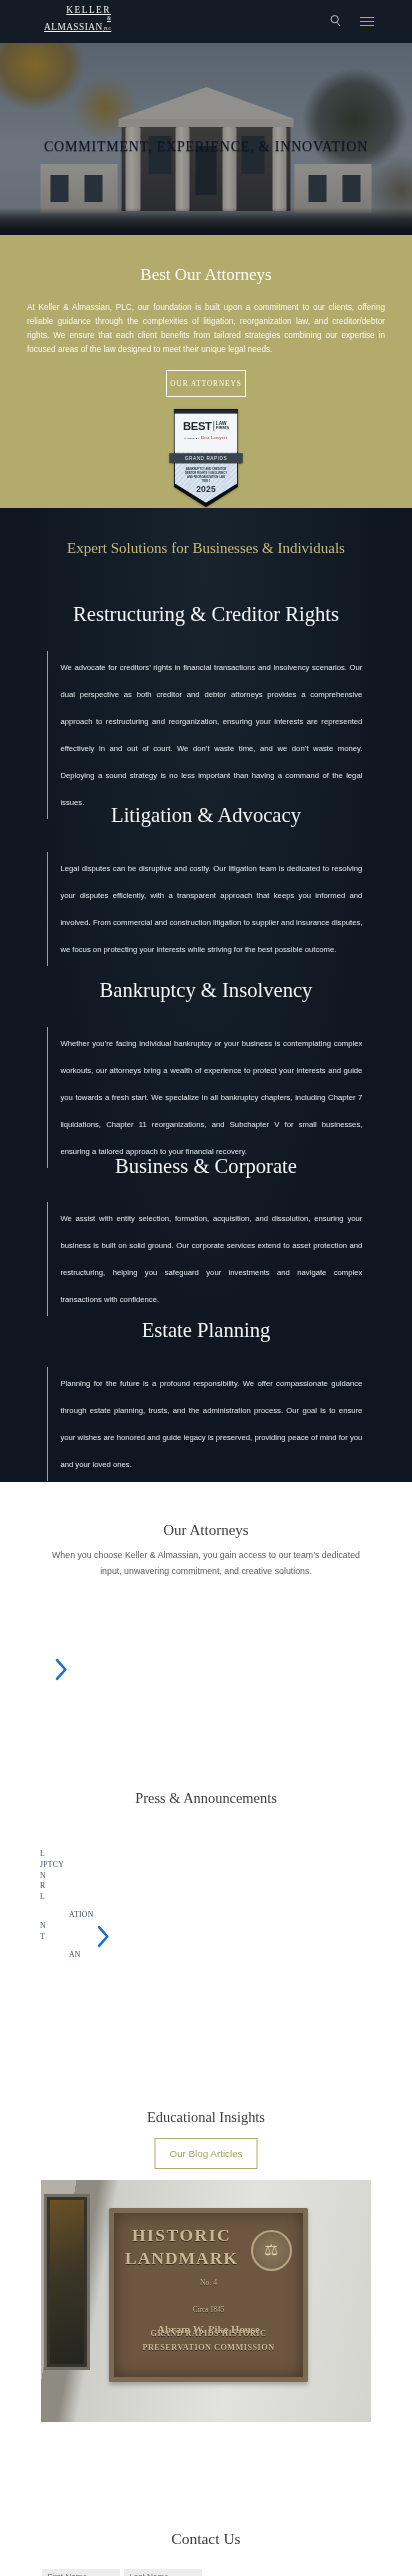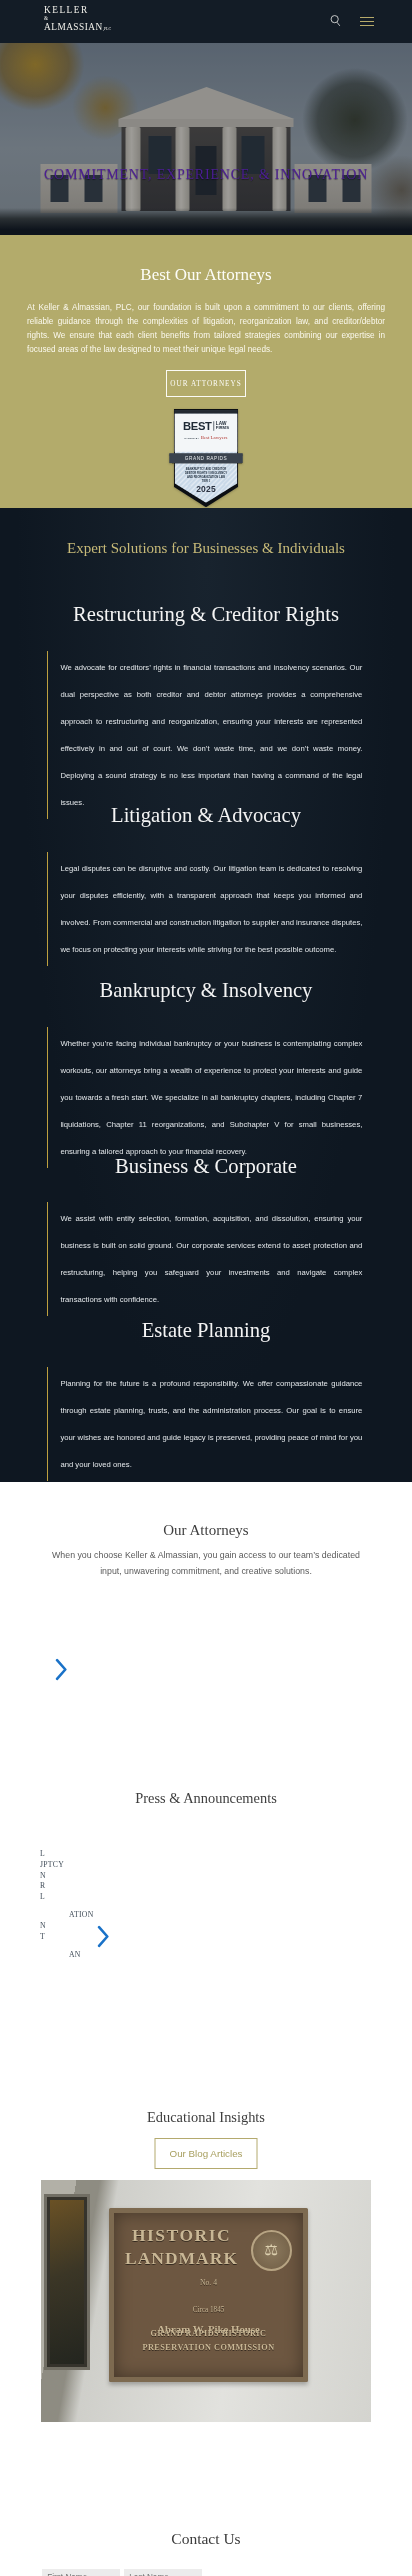--- a/index.html
+++ b/index.html
@@ -4,21 +4,21 @@
 <style>
   html,body{margin:0;padding:0;background:#fff;}
   .page{position:relative;width:412px;font-family:"Liberation Sans",sans-serif;}
   .sec{position:relative;width:412px;overflow:hidden;}
   .abs{position:absolute;}
   .ctr{width:100%;text-align:center;}
   .serif{font-family:"Liberation Serif",serif;font-weight:400;}
 
   
   .sec-header{height:43px;background:#131c26;z-index:5;}
-  .hdr-logo{left:44px;top:5.2px;width:67px;text-align:left;color:#f3f2ec;cursor:pointer;}
+  .hdr-logo{left:44px;top:5.2px;width:67px;text-align:right;color:#f3f2ec;cursor:pointer;text-decoration:underline;}
   .hdr-l1{font-size:9.3px;letter-spacing:1.5px;line-height:10.8px;}
   .hdr-amp{font-size:5.2px;line-height:5.7px;}
   .hdr-l2{font-size:9.3px;letter-spacing:0.5px;line-height:10.8px;}
   .hdr-sfx{font-size:4.1px;letter-spacing:0;}
   .hdr-search{left:329px;top:14.4px;width:13.4px;height:13.4px;cursor:pointer;}
   .hdr-burger{left:360px;top:16.5px;width:14.4px;cursor:pointer;}
   .hdr-burger div{height:1.5px;background:#b6aa6a;margin-bottom:2.6px;}
 
   
   .sec-hero{height:192px;background:#8b9aaa;}
@@ -34,21 +34,21 @@
   .wing-l{left:-78px;} .wing-r{right:-78px;}
   .wing .ww{position:absolute;top:11.3px;width:17.5px;height:27px;background:#39424a;}
   .pediment{position:absolute;top:0;left:0;width:0;height:0;border-left:88px solid transparent;border-right:88px solid transparent;border-bottom:32px solid #ded8cb;}
   .entab{position:absolute;top:32px;left:0;width:175px;height:8.2px;background:#d4cec1;}
   .colonnade{position:absolute;top:40px;left:3.1px;width:169px;height:84px;background:linear-gradient(180deg,#57534d,#3f3d3c);}
   .door{position:absolute;left:74px;top:18.5px;width:20.6px;height:49px;background:#272d33;}
   .hw{position:absolute;top:9.3px;width:23px;height:38px;background:#2e3940;}
   .col{position:absolute;top:0;width:14.4px;height:84px;border-radius:1.5px;background:linear-gradient(90deg,#cfc9ba,#f0ead d 40%,#cfc9ba);background:linear-gradient(90deg,#cfc9ba,#f0eadd 40%,#c7c1b2);}
   .ground{left:0;bottom:0;width:100%;height:27px;background:linear-gradient(0deg,#10161d 20%,rgba(42,47,45,.85) 60%,rgba(42,47,45,0));}
   .hero-overlay{position:absolute;inset:0;background:rgba(12,18,28,.36);}
-  .hero-title{top:124px;color:#4c1d95;font-size:14px;letter-spacing:0.8px;text-shadow:0 0.5px 1px rgba(0,0,0,.4);}
+  .hero-title{top:96px;color:#0f172a;font-size:14px;letter-spacing:0.8px;text-shadow:0 0.5px 1px rgba(0,0,0,.4);}
 
   
   .sec-olive{height:273px;background:#b3ab6b;overflow:visible;}
   .intro-h{top:30px;color:#fdfdf8;font-size:17px;}
   .intro-p{left:27px;top:66px;width:358px;color:#fbf9ee;font-size:8.2px;line-height:14px;text-align:justify;}
   .intro-btn{left:50%;top:135px;transform:translateX(-50%);width:78px;height:25px;border:1px solid #fbfbf6;
     color:#fcfcf8;font-size:7.2px;letter-spacing:1px;display:flex;align-items:center;justify-content:center;cursor:pointer;background:transparent;}
   .badge-small-wrap{left:0;top:174px;width:412px;height:100px;display:flex;justify-content:center;}
   .badge-scale{transform:scale(0.34);transform-origin:top center;}
 

